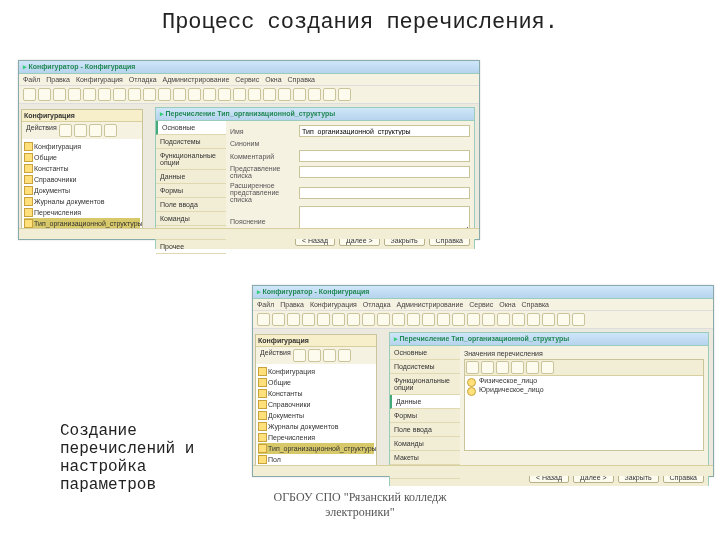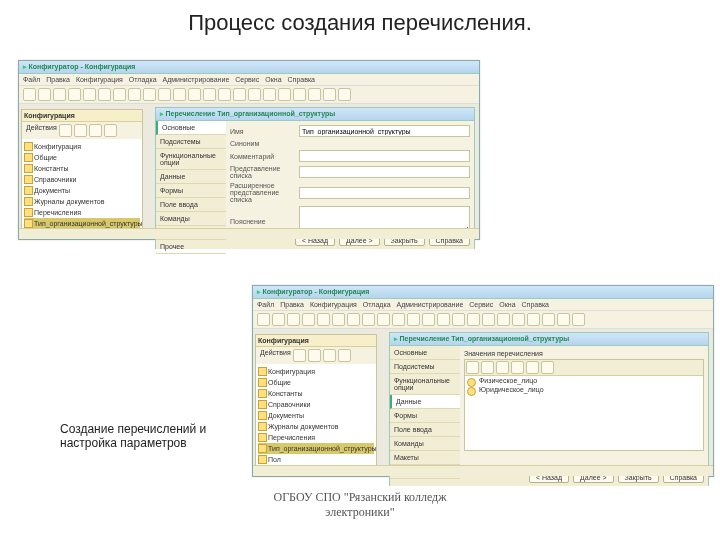--- a/index.html
+++ b/index.html
@@ -1,16 +1,16 @@
 <!DOCTYPE html>
 <html><head>
 <meta charset="utf-8">
 <style>
   body{margin:0;width:720px;height:540px;background:#fff;font-family:Arial,sans-serif;overflow:hidden;position:relative}
-  .title{text-align:center;font-size:22px;color:#222;margin:10px 0 6px;font-family:Liberation Sans, sans-serif}
+  .title{text-align:center;font-size:22px;color:#222;margin:10px 0 6px;font-family:Liberation Mono, monospace}
   .shot{position:absolute;border:1px solid #8aa;background:#eceadf;font-size:7px;color:#333;box-shadow:0 0 2px rgba(0,0,0,.15)}
   .wtitle{background:linear-gradient(#cfe6f8,#b6d4ee);border-bottom:1px solid #9cb;padding:2px 4px;font-weight:bold;color:#285}
   .menu{background:#f6f2e2;border-bottom:1px solid #ddd;padding:2px 4px;display:flex;gap:6px}
   .menu span{color:#444}
   .toolbar{background:#f6f2e2;border-bottom:1px solid #ddd;padding:2px 4px;display:flex;gap:2px;flex-wrap:wrap}
   .tbtn{width:11px;height:11px;background:#fdfbee;border:1px solid #c9c49a;border-radius:2px}
   .body{display:flex;position:absolute;top:46px;bottom:0;left:0;right:0}
   .sidebar{width:120px;background:#fff;border:1px solid #c9c49a;margin:2px;display:flex;flex-direction:column;overflow:hidden}
   .sidehead{background:#f6efc9;border-bottom:1px solid #d7cf9d;padding:2px;font-weight:bold}
   .tree{padding:2px;line-height:11px;overflow:hidden}
@@ -28,21 +28,21 @@
   .form .row{display:flex;margin-bottom:3px;align-items:center;gap:4px}
   .form label{width:65px;color:#555}
   .form input{flex:1;border:1px solid #c9c49a;background:#fff;height:10px;font-size:7px;padding:0 2px}
   .form textarea{flex:1;border:1px solid #c9c49a;background:#fff;height:24px;font-size:7px}
   .btns{display:flex;gap:4px;padding:3px 4px;background:#f2edd5;border-top:1px solid #d7cf9d;justify-content:flex-end}
   .btn{border:1px solid #b8b28a;background:#fdfbee;padding:1px 6px;border-radius:2px;cursor:pointer}
   .listbox{background:#fff;border:1px solid #c9c49a;height:90px;margin-top:2px}
   .listbox .listtoolbar{display:flex;gap:2px;background:#f2edd5;padding:1px;border-bottom:1px solid #d7cf9d}
   .listbox .litem{padding:1px 4px 1px 14px;position:relative}
   .listbox .litem::before{content:"";position:absolute;left:2px;top:2px;width:7px;height:7px;background:#ffe07a;border:1px solid #c8a23a;border-radius:50%}
-  .caption{position:absolute;font-family:Liberation Sans, sans-serif;font-size:12px;color:#222}
+  .caption{position:absolute;font-family:Liberation Mono, monospace;font-size:16px;color:#222}
   .footer{position:absolute;font-family:"Times New Roman",serif;font-size:12px;color:#555;text-align:center}
   .arrow{color:#3c7}
   .status{position:absolute;bottom:0;left:0;right:0;height:10px;background:#f2edd5;border-top:1px solid #d7cf9d}
 </style>
 </head>
 <body>
 
 <div class="title">Процесс создания перечисления.</div>
 
 <div class="shot" style="left:18px;top:60px;width:460px;height:178px">

